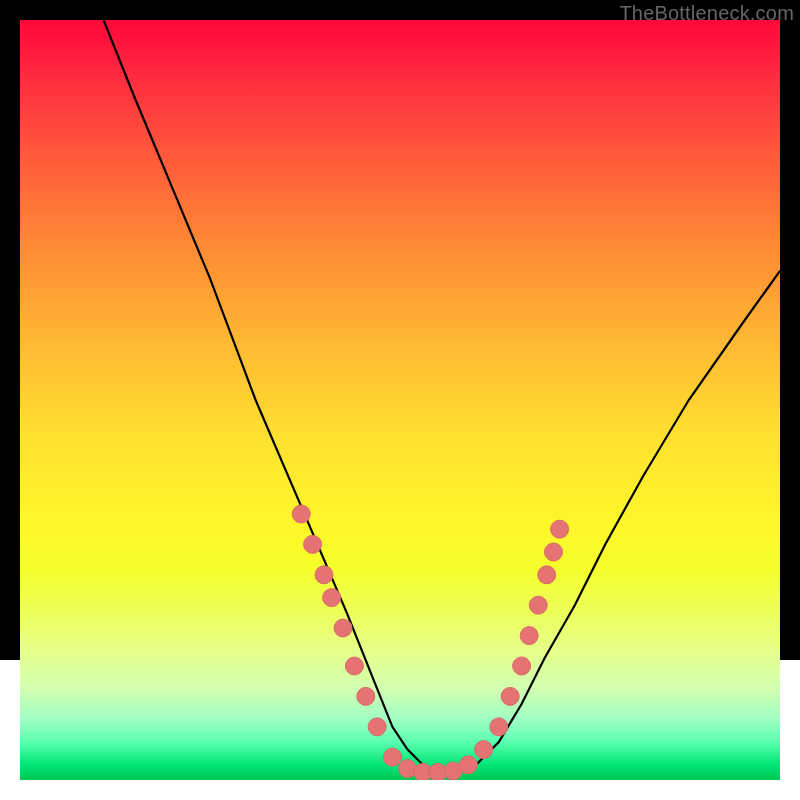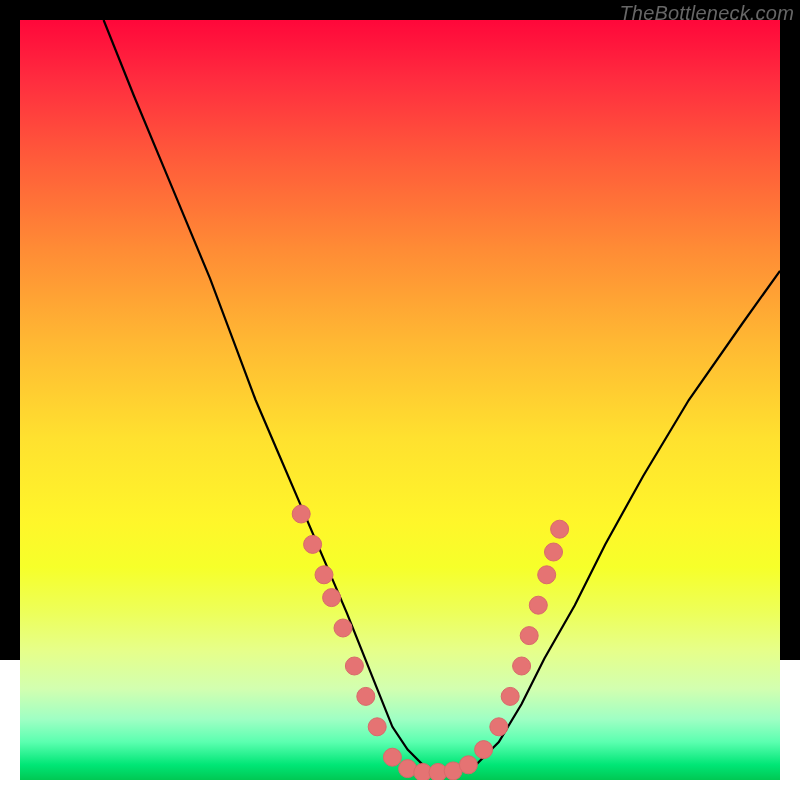--- a/index.html
+++ b/index.html
@@ -8,21 +8,20 @@
     width: 800px;
     height: 800px;
     overflow: hidden;
     font-family: Arial, Helvetica, sans-serif;
   }
   .frame {
     position: relative;
     width: 800px;
     height: 660px;
     background: #000;
-    font-style: italic;
   }
   .plot-area {
     position: absolute;
     left: 20px;
     top: 20px;
     width: 760px;
     height: 760px;
     overflow: hidden;
   }
   .gradient {

